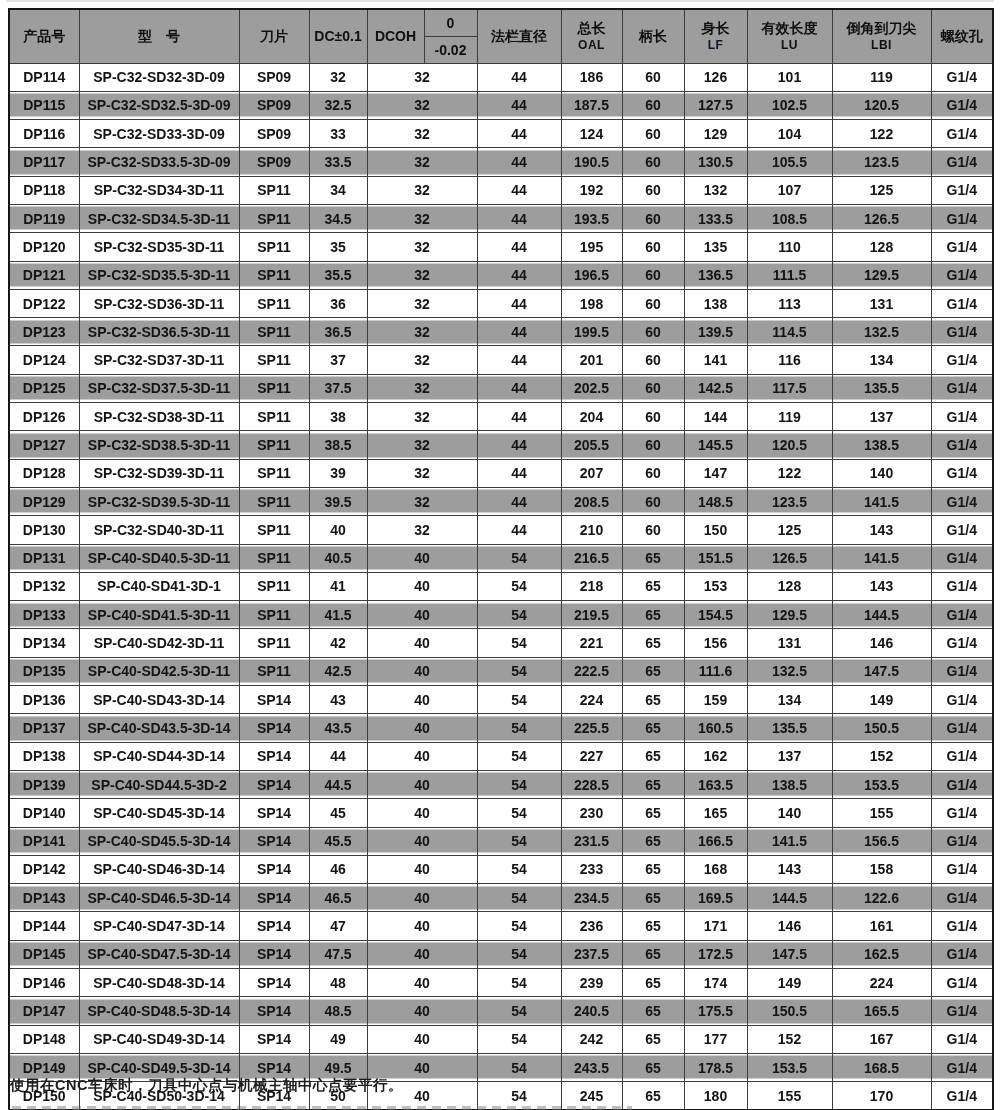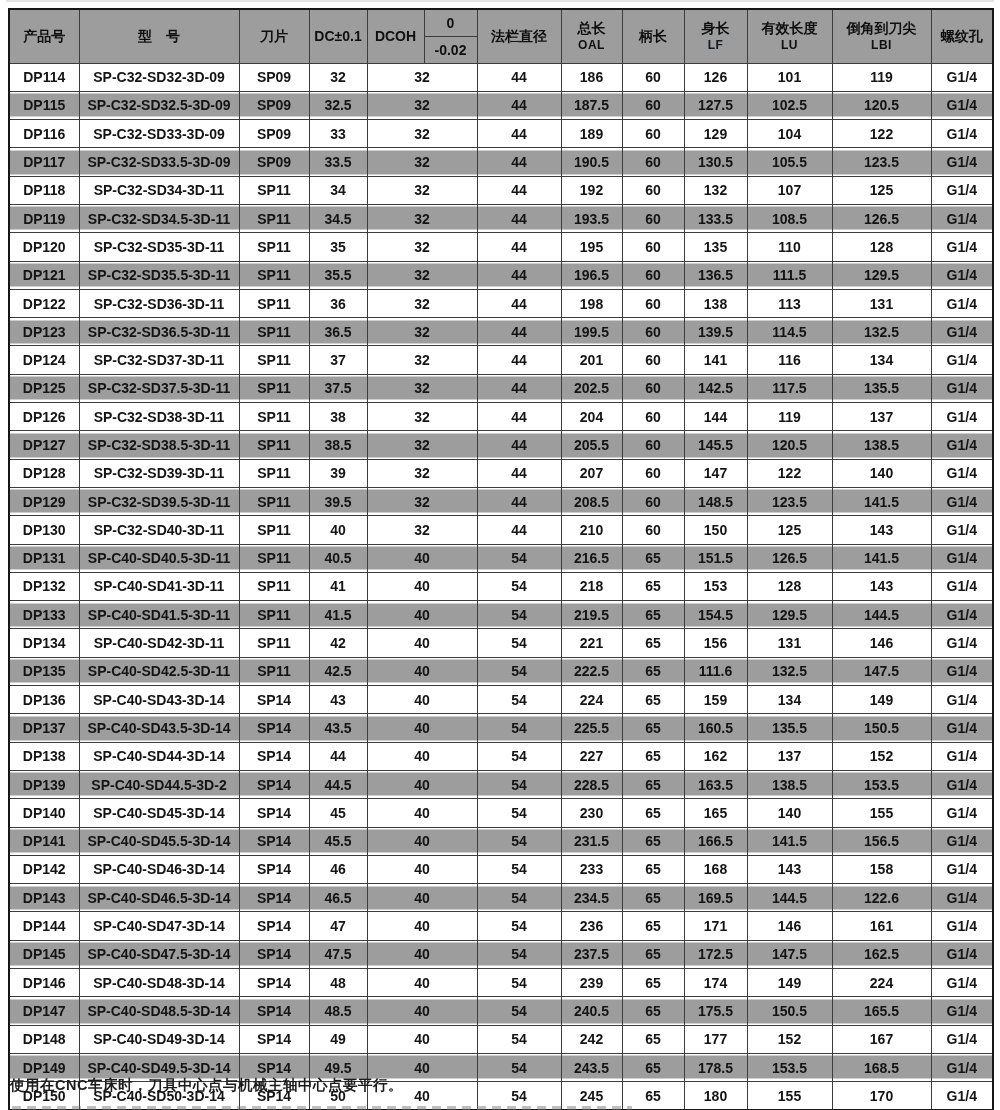--- a/index.html
+++ b/index.html
@@ -159,21 +159,21 @@
           <td>120.5</td>
           <td>G1/4</td>
         </tr>
         <tr>
           <td>DP116</td>
           <td>SP-C32-SD33-3D-09</td>
           <td>SP09</td>
           <td>33</td>
           <td colspan="2">32</td>
           <td>44</td>
-          <td>189</td>
+          <td>124</td>
           <td>60</td>
           <td>129</td>
           <td>104</td>
           <td>122</td>
           <td>G1/4</td>
         </tr>
         <tr class="stripe">
           <td>DP117</td>
           <td>SP-C32-SD33.5-3D-09</td>
           <td>SP09</td>
@@ -378,21 +378,21 @@
           <td>54</td>
           <td>216.5</td>
           <td>65</td>
           <td>151.5</td>
           <td>126.5</td>
           <td>141.5</td>
           <td>G1/4</td>
         </tr>
         <tr>
           <td>DP132</td>
-          <td>SP-C40-SD41-3D-11</td>
+          <td>SP-C40-SD41-3D-1</td>
           <td>SP11</td>
           <td>41</td>
           <td colspan="2">40</td>
           <td>54</td>
           <td>218</td>
           <td>65</td>
           <td>153</td>
           <td>128</td>
           <td>143</td>
           <td>G1/4</td>

